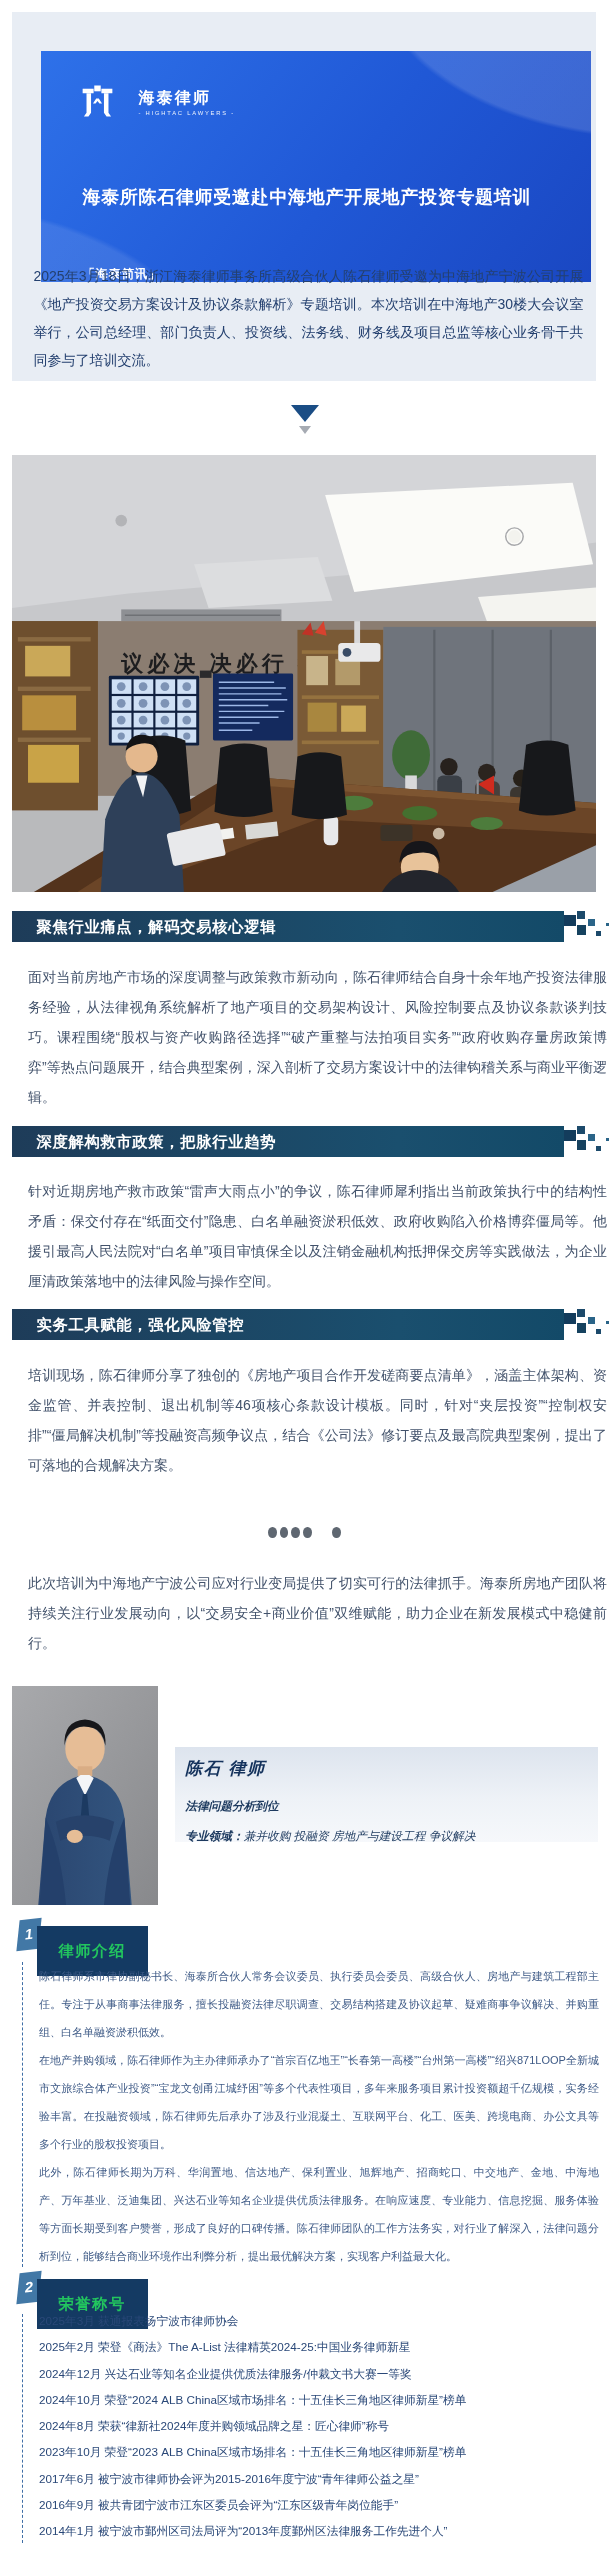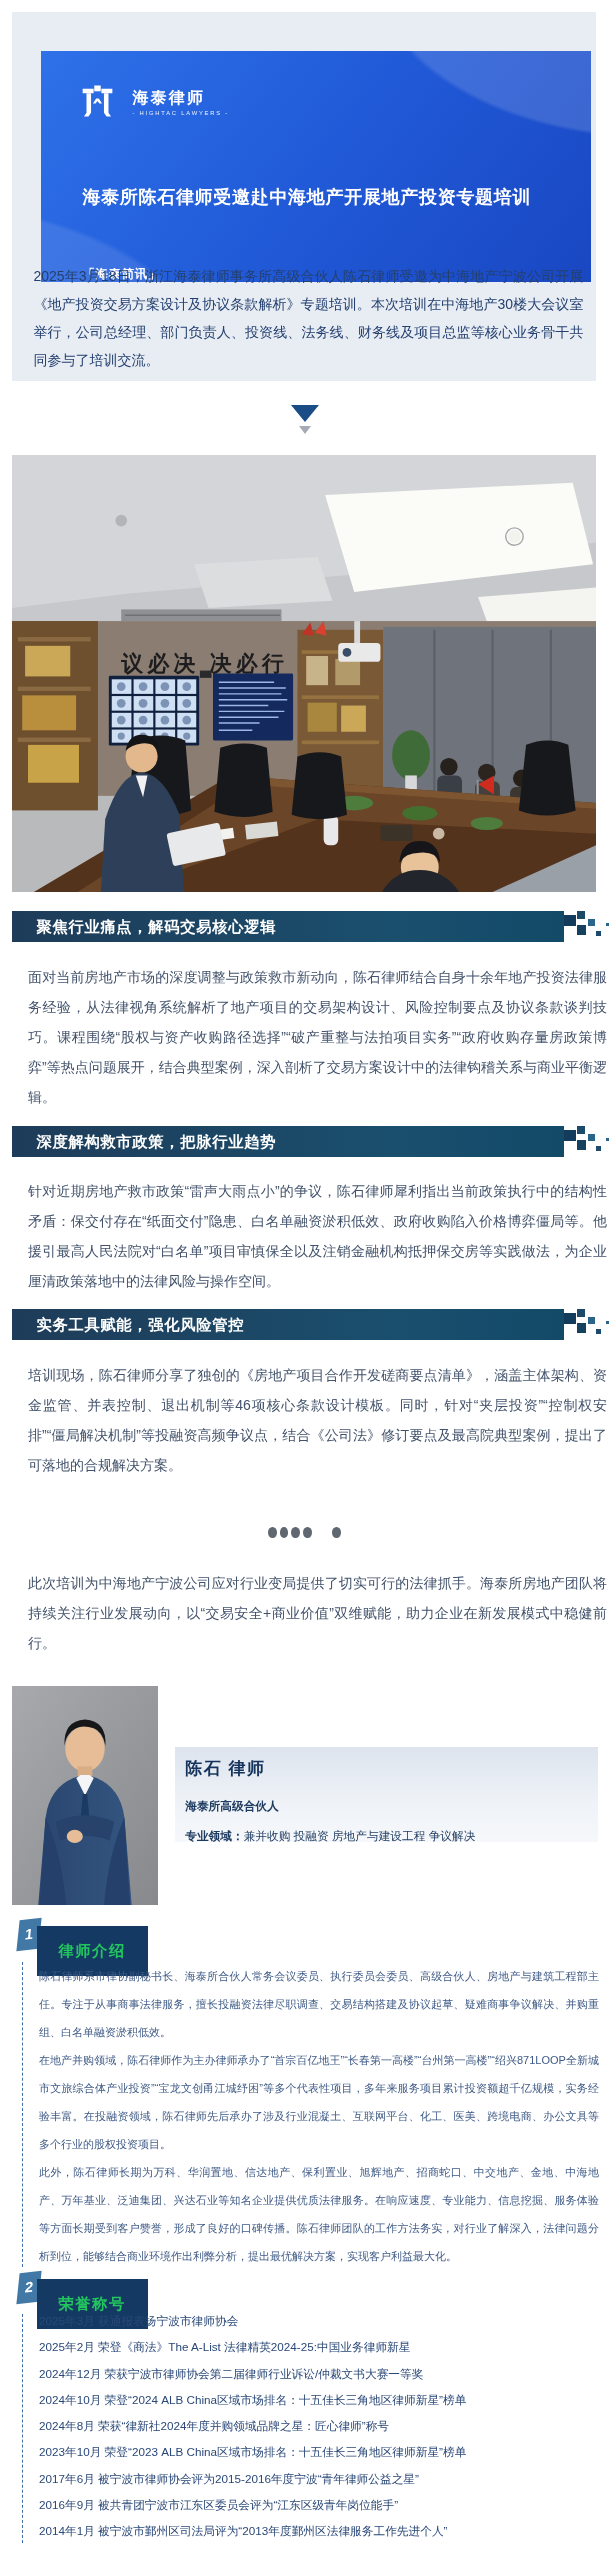--- a/index.html
+++ b/index.html
@@ -7,21 +7,21 @@
   #page{position:relative;width:609px;height:2576px;background:#fff;overflow:hidden;margin:0 auto;}
 
   
   .hero-bg{position:absolute;top:12.4px;left:12.4px;width:584px;height:369px;background:#e8edf4;}
   .hero-card{position:absolute;top:39px;left:29px;width:550px;height:231px;box-sizing:border-box;
     background:
       radial-gradient(120% 170% at 112% -35%, rgba(255,255,255,0.14) 0 42%, rgba(255,255,255,0) 43%),
       radial-gradient(150% 190% at -25% 135%, rgba(255,255,255,0.10) 0 36%, rgba(255,255,255,0) 37%),
       linear-gradient(128deg,#2e71e9 0%,#2058d6 55%,#1a47c2 100%);
     color:#fff;}
-  .logo-row{position:absolute;top:33px;left:41px;display:flex;align-items:center;gap:19px;}
+  .logo-row{position:absolute;top:33px;left:41px;display:flex;align-items:center;gap:25px;}
   .logo-text-cn{font-size:16px;font-weight:bold;letter-spacing:2.2px;line-height:17.5px;}
   .logo-text-en{font-size:5.8px;letter-spacing:1.8px;margin-top:2.9px;opacity:.92;}
   .hero-title{position:absolute;top:133px;left:41px;width:481px;font-size:18px;font-weight:bold;letter-spacing:0.7px;line-height:26px;}
   .hero-tag{position:absolute;top:195px;left:41px;font-size:12.4px;font-weight:bold;letter-spacing:0.7px;margin-top:20px;}
 
   .intro{position:absolute;top:284px;left:29px;width:550px;font-size:14px;line-height:28px;color:#24406f;text-align:justify;margin:4px;}
 
   
   .tri-wrap{position:absolute;top:405px;left:0;width:609px;display:flex;flex-direction:column;align-items:center;}
   .tri-big{width:0;height:0;border-left:14px solid transparent;border-right:14px solid transparent;border-top:17px solid #1a4d85;}
@@ -45,21 +45,21 @@
   .sec-para{position:absolute;left:16px;width:579px;font-size:14px;line-height:30px;color:#42526b;text-align:justify;margin:12px;}
 
   
   .dots{position:absolute;top:1527px;left:0;width:609px;display:flex;justify-content:center;align-items:center;}
   .dot{width:8.7px;height:11px;border-radius:50%;background:#5f6771;margin:0 1.5px;}
   .dot.last{margin-left:19px;}
 
   
   .lawyer-photo{position:absolute;top:1686px;left:12.4px;width:146px;height:219px;overflow:hidden;}
   .lawyer-card{position:absolute;top:1747px;left:175px;width:423px;height:95px;box-sizing:border-box;
-    background:linear-gradient(180deg,#dde4ee 0%,#eef2f7 55%,#f6f8fb 100%);padding:10.2px 0 0 10.2px;}
+    background:linear-gradient(180deg,#dde4ee 0%,#eef2f7 55%,#f6f8fb 100%);padding:10.2px 0 0 10.2px;font-style:italic;}
   .lawyer-name{font-size:17px;font-weight:bold;color:#14325c;letter-spacing:1.5px;margin:0;}
   .lawyer-role{font-size:11.7px;font-weight:bold;color:#1d3a5f;margin:19px 0 0 0;}
   .lawyer-fields{font-size:11.7px;color:#1d3a5f;margin:14.6px 0 0 0;}
   .lawyer-fields b{font-weight:bold;}
 
   
   .badge{position:absolute;left:17.5px;height:41px;}
   .badge-num{position:absolute;left:0;top:0;width:22px;height:31px;background:#4278a6;color:#fff;
     font-size:14.6px;font-weight:bold;text-align:center;line-height:31px;transform:skew(-6deg,-6deg);}
   .badge-label{position:absolute;left:19px;top:7.3px;height:34px;background:#143a63;color:#22c55e;
@@ -326,42 +326,42 @@
       <polygon points="88,126 100,150 112,126 106,122 94,122" fill="#f4f5f7"></polygon>
       <polygon points="97,148 103,148 106,182 100,192 94,182" fill="#1c3a61"></polygon>
       <path d="M60 186 q40 -18 80 0 l-6 26 q-34 -14 -68 0 z" fill="#27426b"></path>
       <ellipse cx="86" cy="206" rx="11" ry="9" fill="#e6bd96"></ellipse>
       <path d="M46 180 l-8 120 l36 0 q-6 -70 -28 -120z" fill="#24406b"></path>
       <path d="M154 180 l8 120 l-36 0 q6 -70 28 -120z" fill="#24406b"></path>
     </svg>
   </div>
   <div class="lawyer-card">
     <p class="lawyer-name">陈石  律师</p>
-    <p class="lawyer-role">海泰所高级合伙人</p>
+    <p class="lawyer-role">法律问题分析到位</p>
     <p class="lawyer-fields"><b>专业领域：</b><span>兼并收购 投融资 房地产与建设工程 争议解决</span></p>
   </div>
 
   <div class="badge" style="top:1919px;">
     <span class="badge-num">1</span>
     <span class="badge-label">律师介绍</span>
   </div>
   <div class="dashed" style="top:1962px;height:305px;">
     <p>陈石律师系市律协副秘书长、海泰所合伙人常务会议委员、执行委员会委员、高级合伙人、房地产与建筑工程部主任。专注于从事商事法律服务，擅长投融资法律尽职调查、交易结构搭建及协议起草、疑难商事争议解决、并购重组、白名单融资淤积低效。</p>
     <p>在地产并购领域，陈石律师作为主办律师承办了“首宗百亿地王”“长春第一高楼”“台州第一高楼”“绍兴871LOOP全新城市文旅综合体产业投资”“宝龙文创甬江城纾困”等多个代表性项目，多年来服务项目累计投资额超千亿规模，实务经验丰富。在投融资领域，陈石律师先后承办了涉及行业混凝土、互联网平台、化工、医美、跨境电商、办公文具等多个行业的股权投资项目。</p>
     <p>此外，陈石律师长期为万科、华润置地、信达地产、保利置业、旭辉地产、招商蛇口、中交地产、金地、中海地产、万年基业、泛迪集团、兴达石业等知名企业提供优质法律服务。在响应速度、专业能力、信息挖掘、服务体验等方面长期受到客户赞誉，形成了良好的口碑传播。陈石律师团队的工作方法务实，对行业了解深入，法律问题分析到位，能够结合商业环境作出利弊分析，提出最优解决方案，实现客户利益最大化。</p>
   </div>
 
   <div class="badge" style="top:2272px;">
     <span class="badge-num">2</span>
     <span class="badge-label">荣誉称号</span>
   </div>
   <div class="dashed honors" style="top:2314px;height:229px;">
     <p>2025年3月 获通报表扬宁波市律师协会</p>
     <p>2025年2月 荣登《商法》The A-List 法律精英2024-25:中国业务律师新星</p>
-    <p>2024年12月 荣获宁波市律师协会第二届律师行业诉讼/仲裁文书大赛一等奖</p>
+    <p>2024年12月 兴达石业等知名企业提供优质法律服务/仲裁文书大赛一等奖</p>
     <p>2024年10月 荣登“2024 ALB China区域市场排名：十五佳长三角地区律师新星”榜单</p>
     <p>2024年8月  荣获“律新社2024年度并购领域品牌之星：匠心律师”称号</p>
     <p>2023年10月 荣登“2023 ALB China区域市场排名：十五佳长三角地区律师新星”榜单</p>
     <p>2017年6月 被宁波市律师协会评为2015-2016年度宁波“青年律师公益之星”</p>
     <p>2016年9月 被共青团宁波市江东区委员会评为“江东区级青年岗位能手”</p>
     <p>2014年1月 被宁波市鄞州区司法局评为“2013年度鄞州区法律服务工作先进个人”</p>
   </div>
 
 </div>
 

